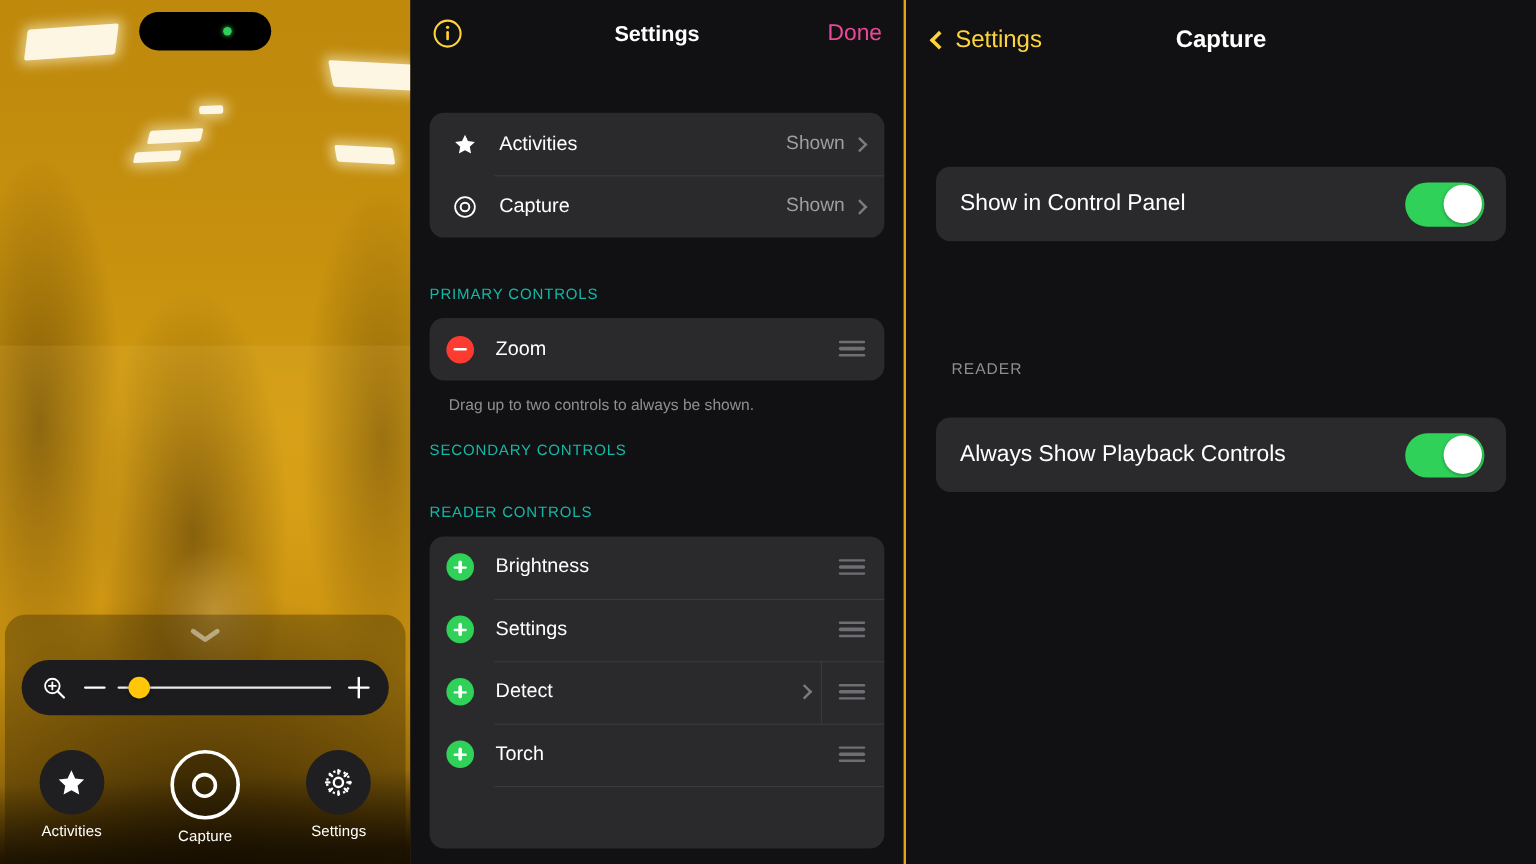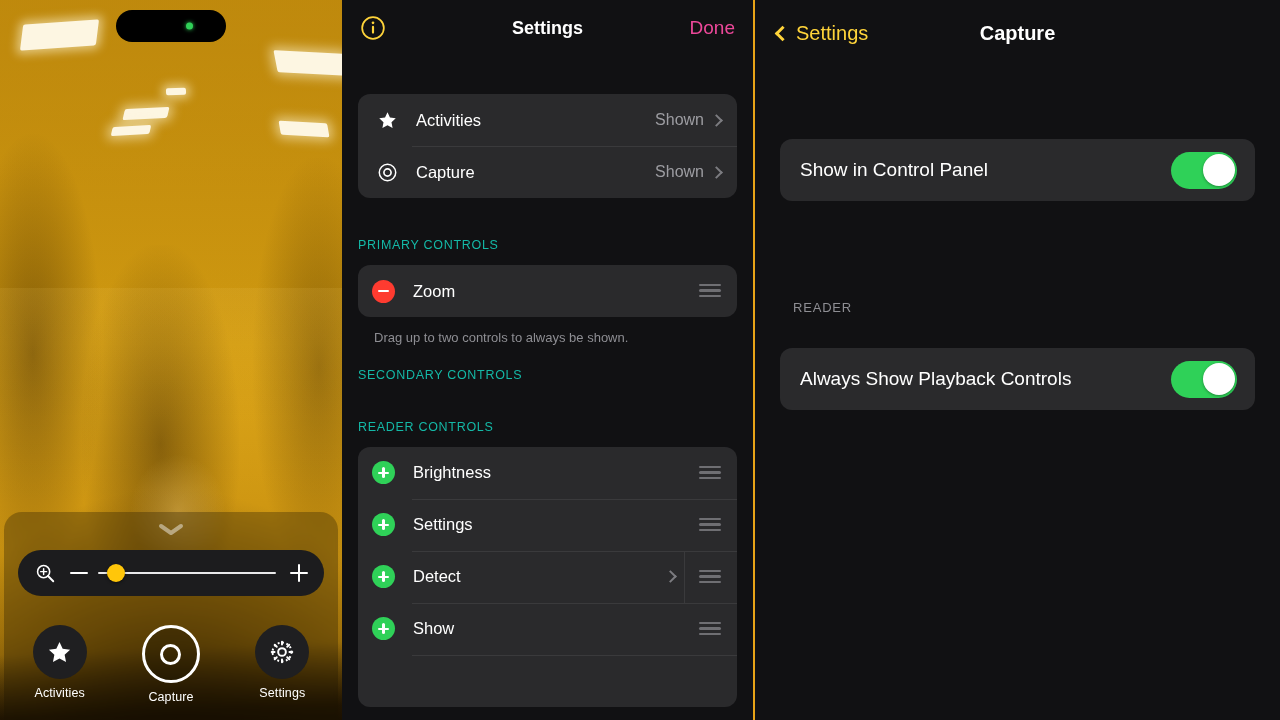--- a/index.html
+++ b/index.html
@@ -328,21 +328,21 @@
           <div class="drag-sep"></div>
           <div class="grip">
               <span></span>
               <span></span>
               <span></span>
             </div>
         </div>
 
         <div class="row row-drag">
           <div class="badge badge-add"></div>
-          <div class="row-label">Show</div>
+          <div class="row-label">Torch</div>
           <div class="grip">
               <span></span>
               <span></span>
               <span></span>
             </div>
         </div>
 
         <div class="row row-drag">
           
           

